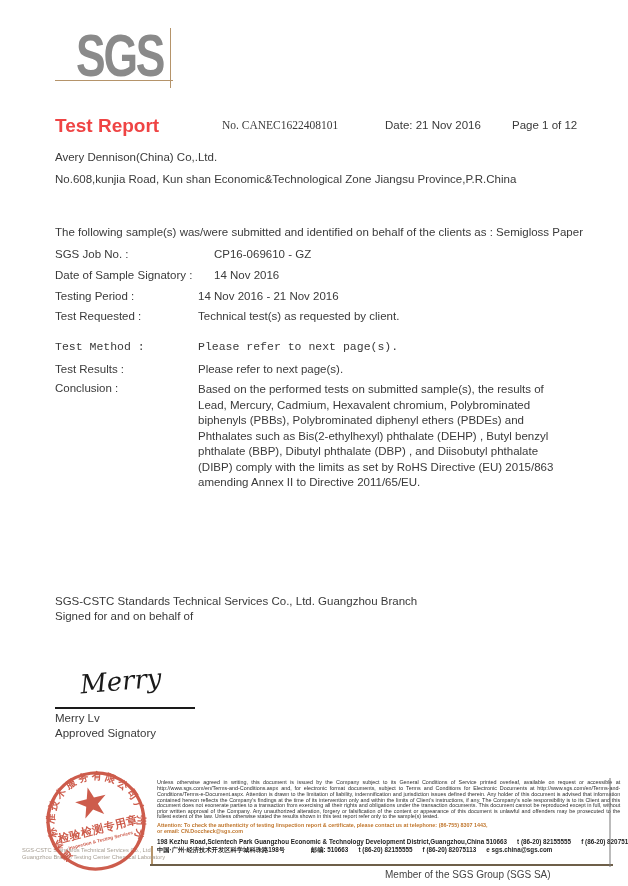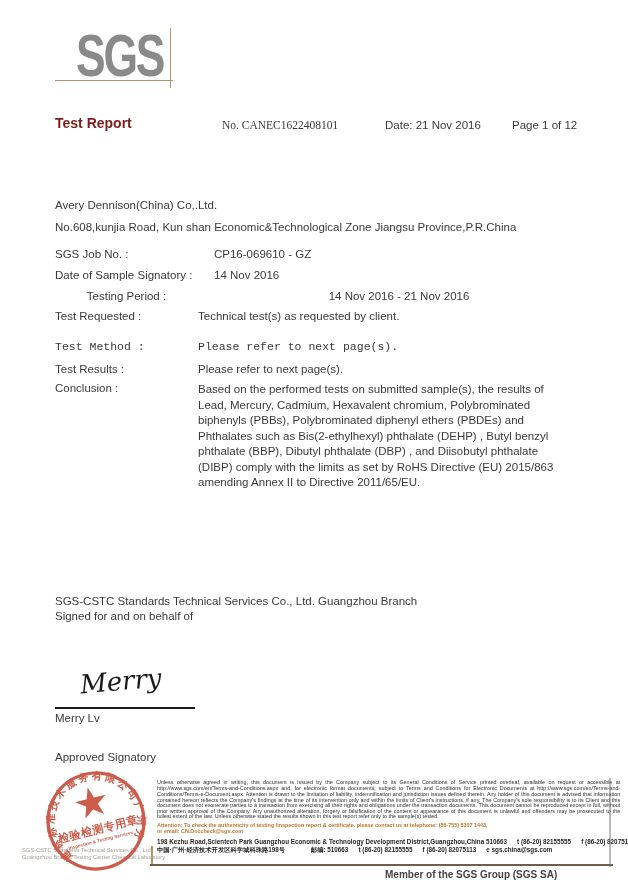--- a/index.html
+++ b/index.html
@@ -9,45 +9,45 @@
   }
   
   .logo {
     position:absolute; left:76px; top:26px; font-size:60px; font-weight:700;
     color:#8a8a8a; letter-spacing:-3px; line-height:1;
     transform:scaleX(0.74); transform-origin:0 0;
   }
   .logo-vline { position:absolute; left:170px; top:28px; width:1px; height:60px; background:#b5946a; }
   .logo-hline { position:absolute; left:55px; top:80px; width:118px; height:1px; background:#b5946a; }
   
-  .hdr-title { position:absolute; left:55px; top:115px; font-size:14px; font-weight:700; color:#7f1d1d; }
+  .hdr-title { position:absolute; left:55px; top:115px; font-size:19px; font-weight:700; color:#ef4444; }
   .hdr-no    { position:absolute; left:222px; top:119px; font-size:11.5px;font-family:Liberation Serif, serif; }
   .hdr-date  { position:absolute; left:385px; top:119px; font-size:11.5px; }
   .hdr-page  { position:absolute; left:512px; top:119px; font-size:11.5px; }
   
-  .client { position:absolute; left:55px; top:146px; font-size:11.5px; line-height:22px;margin-top:48px; }
+  .client { position:absolute; left:55px; top:146px; font-size:11.5px; line-height:22px; }
   
   .sample-stmt { position:absolute; left:55px; top:226px; width:540px; font-size:11.5px; }
   
   .details { position:absolute; left:55px; top:248px; width:545px; font-size:11.5px; }
   .row { display:flex; align-items:flex-start; }
   .row .lbl { width:143px; flex:0 0 143px; line-height:13px; }
   .row .val { flex:1; line-height:13px; }
-  .mb8 { margin-bottom:8px;gap:16px; } .mb7 { margin-bottom:7px;text-align:center; } .mb3 { margin-bottom:17px; }
+  .mb8 { margin-bottom:8px;gap:16px; } .mb7 { margin-bottom:7px; } .mb3 { margin-bottom:17px; }
   .mb10 { margin-bottom:10px;font-family:Liberation Mono, monospace; } .mb6 { margin-bottom:6px; }
   .row.conclusion .val { width:374px; max-width:374px; line-height:15.5px; }
   
   .signoff { position:absolute; left:55px; top:594px; font-size:11.5px; line-height:14.5px; }
   .sig-script {
     position:absolute; left:80px; top:666px; font-family:"DejaVu Serif", serif;
     font-style:italic; font-size:26px; color:#1a1a1a; transform:rotate(-5deg);
   }
   .sig-line { position:absolute; left:55px; top:707px; width:140px; height:1.5px; background:#1a1a1a; }
   .sig-name { position:absolute; left:55px; top:712px; font-size:11.5px; }
-  .sig-role { position:absolute; left:55px; top:727px; font-size:11.5px;margin-top:24px; }
+  .sig-role { position:absolute; left:55px; top:727px; font-size:11.5px; }
   
   .lab-lines {
     position:absolute; left:22px; top:847px; z-index:1; color:#a59d92;
     font-size:9px; line-height:11px; width:240px;
     transform:scale(0.64); transform-origin:0 0; white-space:nowrap;
   }
   .stamp { position:absolute; left:45px; top:770px; width:102px; height:102px; z-index:2; transform:rotate(-14deg); opacity:0.88; }
   .stamp svg { width:100%; height:100%; }
   .stamp .ring { fill:none; stroke:#c74634; stroke-width:3.2; }
   .stamp .rim { font-size:10px; letter-spacing:2.6px; fill:#c74634; font-weight:700; }
@@ -59,21 +59,21 @@
     position:absolute; left:157px; top:780px; width:772px;
     transform:scale(0.6); transform-origin:0 0;
   }
   .disclaimer { font-size:9px; line-height:9.5px; text-align:justify; color:#2f2f2f; }
   .attention { margin-top:3px; font-size:9px; line-height:10px; font-weight:700; color:#c0762c; }
   .addr { margin-top:5px; font-size:10.5px; font-weight:700; color:#1e1e1e; line-height:14px; white-space:nowrap; }
   .addr-row span { margin-right:14px; }
   .addr-row .gap { margin-left:26px; }
   .addr-vline { position:absolute; left:151px; top:846px; width:2px; height:18px; background:#b5946a; }
   .footer-rule { position:absolute; left:150px; top:864px; width:463px; height:2px; background:#6e5f49; }
-  .member { position:absolute; left:385px; top:869px; font-size:10px; font-weight:700; color:#444;text-align:center; }
+  .member { position:absolute; left:385px; top:869px; font-size:10px; font-weight:400; color:#444;text-align:center; }
   .scan-edge { position:absolute; left:609px; top:778px; width:1.5px; height:89px; background:#777; opacity:0.5; }
 </style>
 </head>
 <body>
 
 <div class="page">
 
   <div class="logo">SGS</div>
   <div class="logo-vline"></div>
   <div class="logo-hline"></div>
@@ -81,20 +81,21 @@
   <div class="hdr-title">Test Report</div>
   <div class="hdr-no">No. CANEC1622408101</div>
   <div class="hdr-date">Date: 21 Nov 2016</div>
   <div class="hdr-page">Page 1 of 12</div>
 
   <div class="client">
     <div>Avery Dennison(China) Co,.Ltd.</div>
     <div>No.608,kunjia Road, Kun shan Economic&amp;Technological Zone Jiangsu Province,P.R.China</div>
   </div>
 
+  <div class="sample-stmt">The following sample(s) was/were submitted and identified on behalf of the clients as : Semigloss Paper</div>
 
   <div class="details">
     <div class="row mb8">
       <div class="lbl">SGS Job No. :</div>
       <div class="val">CP16-069610 - GZ</div>
     </div>
     <div class="row mb8">
       <div class="lbl">Date of Sample Signatory :</div>
       <div class="val">14 Nov 2016</div>
     </div>

